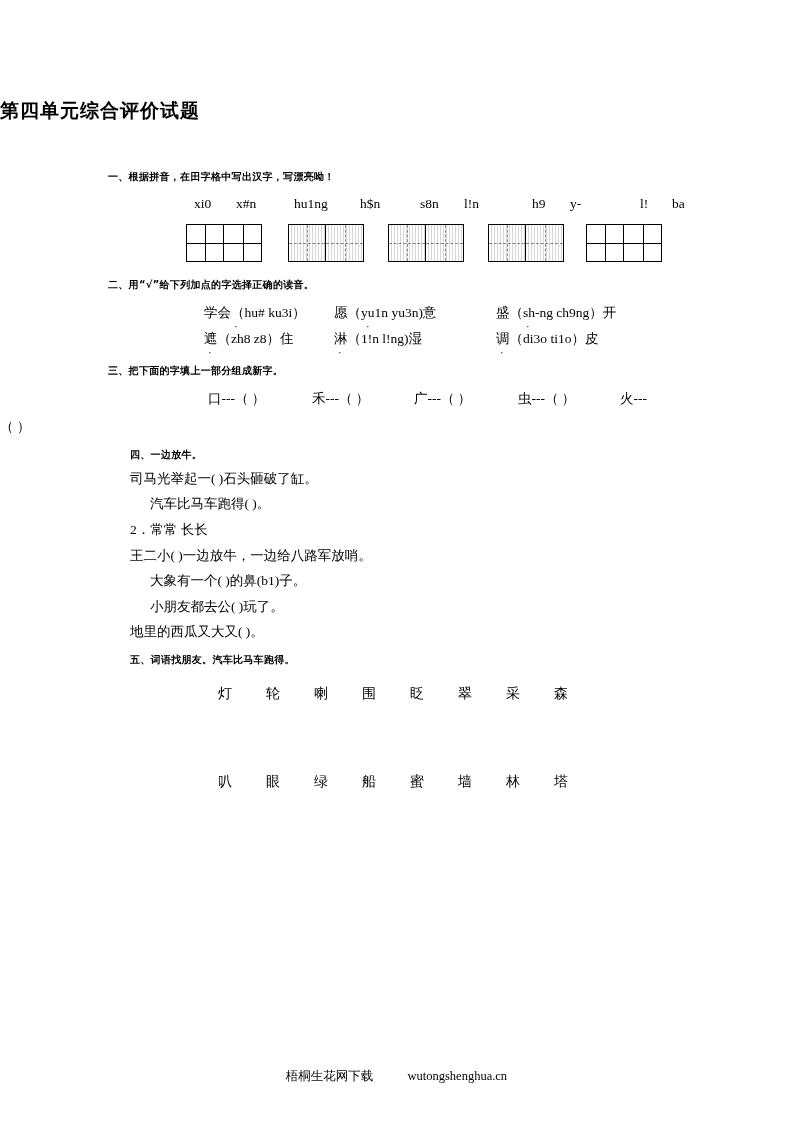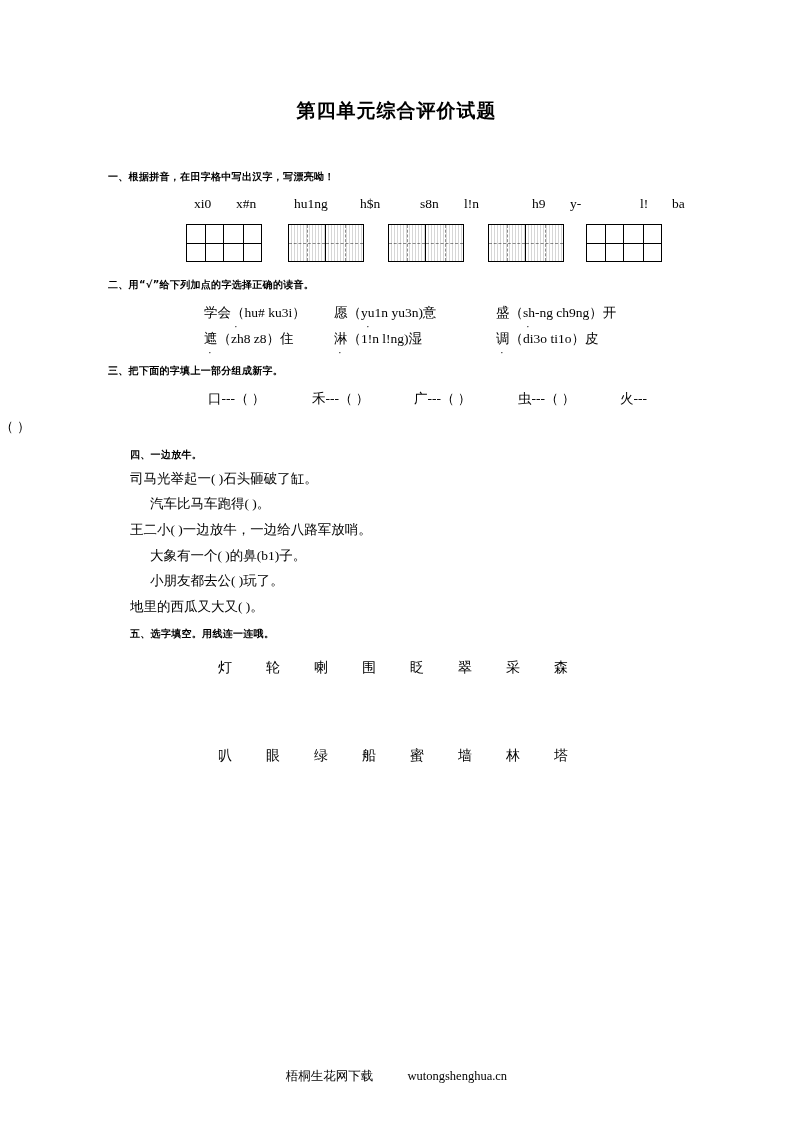--- a/index.html
+++ b/index.html
@@ -18,21 +18,20 @@
     position: relative;
     width: 793px;
     height: 1122px;
     box-sizing: border-box;
   }
   .title {
     position: absolute;
     top: 98px;
     left: 0;
     width: 793px;
-    text-align: center;
     font-family: "DejaVu Sans", sans-serif;
     font-weight: bold;
     font-size: 19px;
     letter-spacing: 1px;
   }
   .body-col {
     position: absolute;
     left: 108px;
     top: 170px;
     width: 580px;
@@ -244,28 +243,29 @@
       <span style="left:410px">虫---（ ）</span>
       <span style="left:512px">火---</span>
     </div>
     <div class="plain s3tail">（ ）</div>
 
     <div class="gap-sm"></div>
 
     <div class="sec-head indent1">四、一边放牛。</div>
     <div class="plain indent1">司马光举起一(    )石头砸破了缸。</div>
     <div class="plain indent2">汽车比马车跑得(    )。</div>
+    <div class="plain indent1">2．常常   长长</div>
     <div class="plain indent1">王二小(      )一边放牛，一边给八路军放哨。</div>
     <div class="plain indent2">大象有一个(      )的鼻(b1)子。</div>
     <div class="plain indent2">小朋友都去公(    )玩了。</div>
     <div class="plain indent1">地里的西瓜又大又(    )。</div>
 
     <div class="gap-sm"></div>
 
-    <div class="sec-head indent1">五、选字填空。用线连一连哦。</div>
+    <div class="sec-head indent1">五、词语找朋友。汽车比马车跑得。</div>
     <div class="gap-md"></div>
     <div class="charrow">
       <span style="left:110px">灯</span>
       <span style="left:158px">轮</span>
       <span style="left:206px">喇</span>
       <span style="left:254px">围</span>
       <span style="left:302px">眨</span>
       <span style="left:350px">翠</span>
       <span style="left:398px">采</span>
       <span style="left:446px">森</span>

